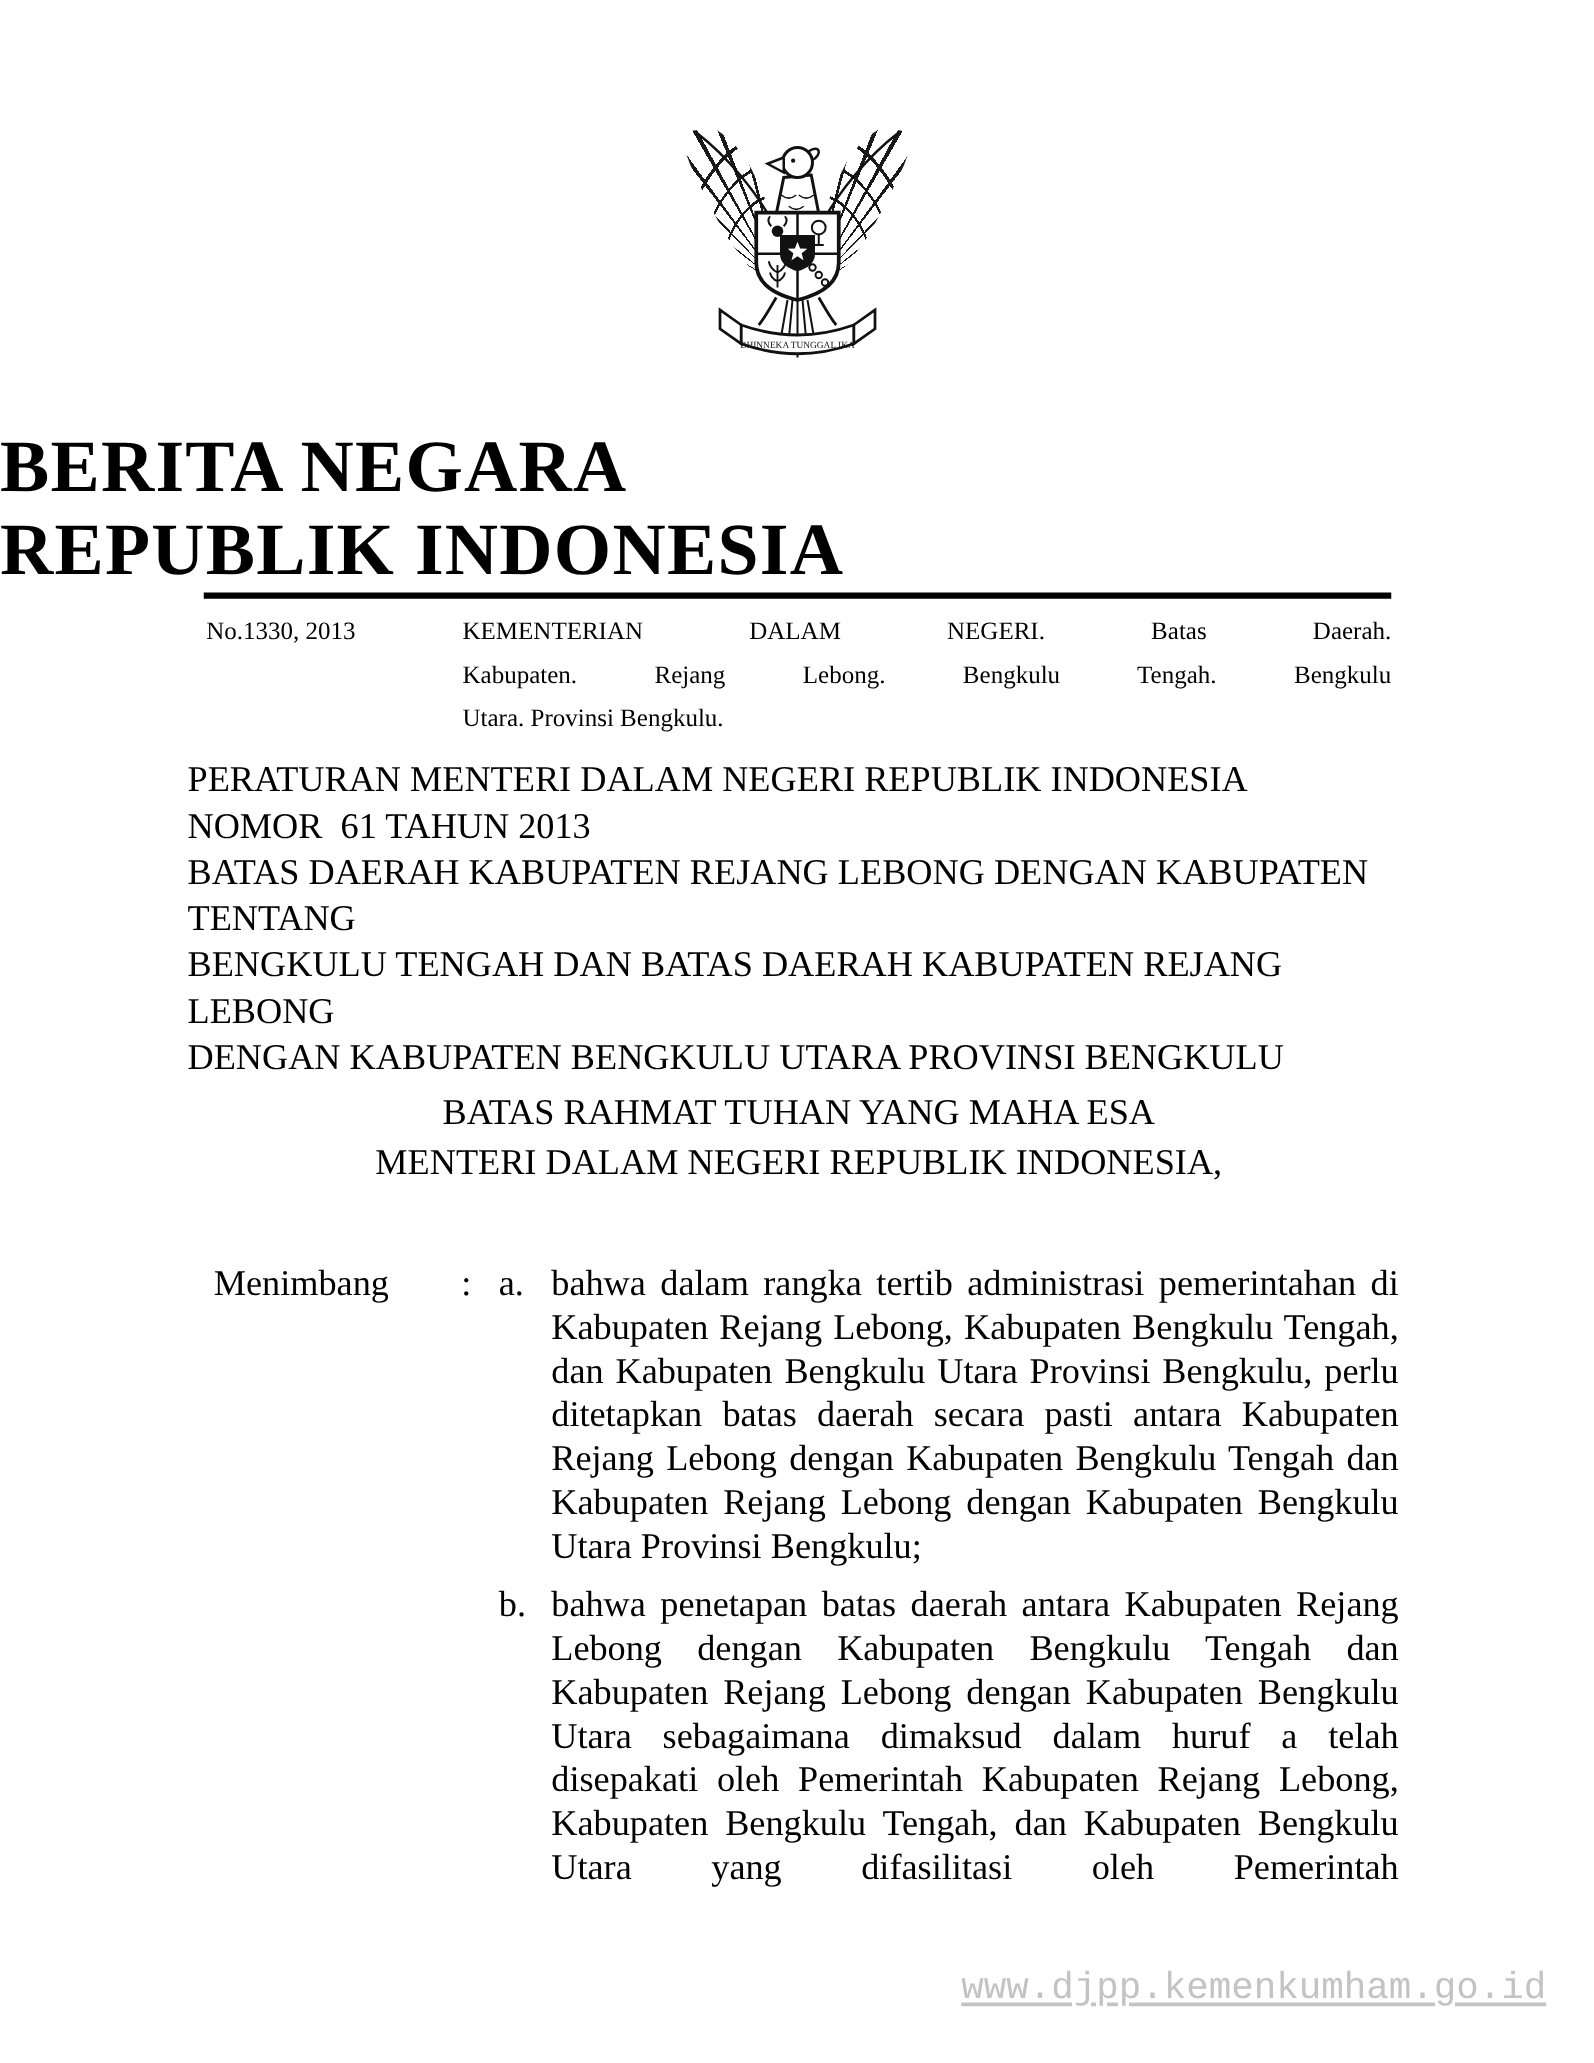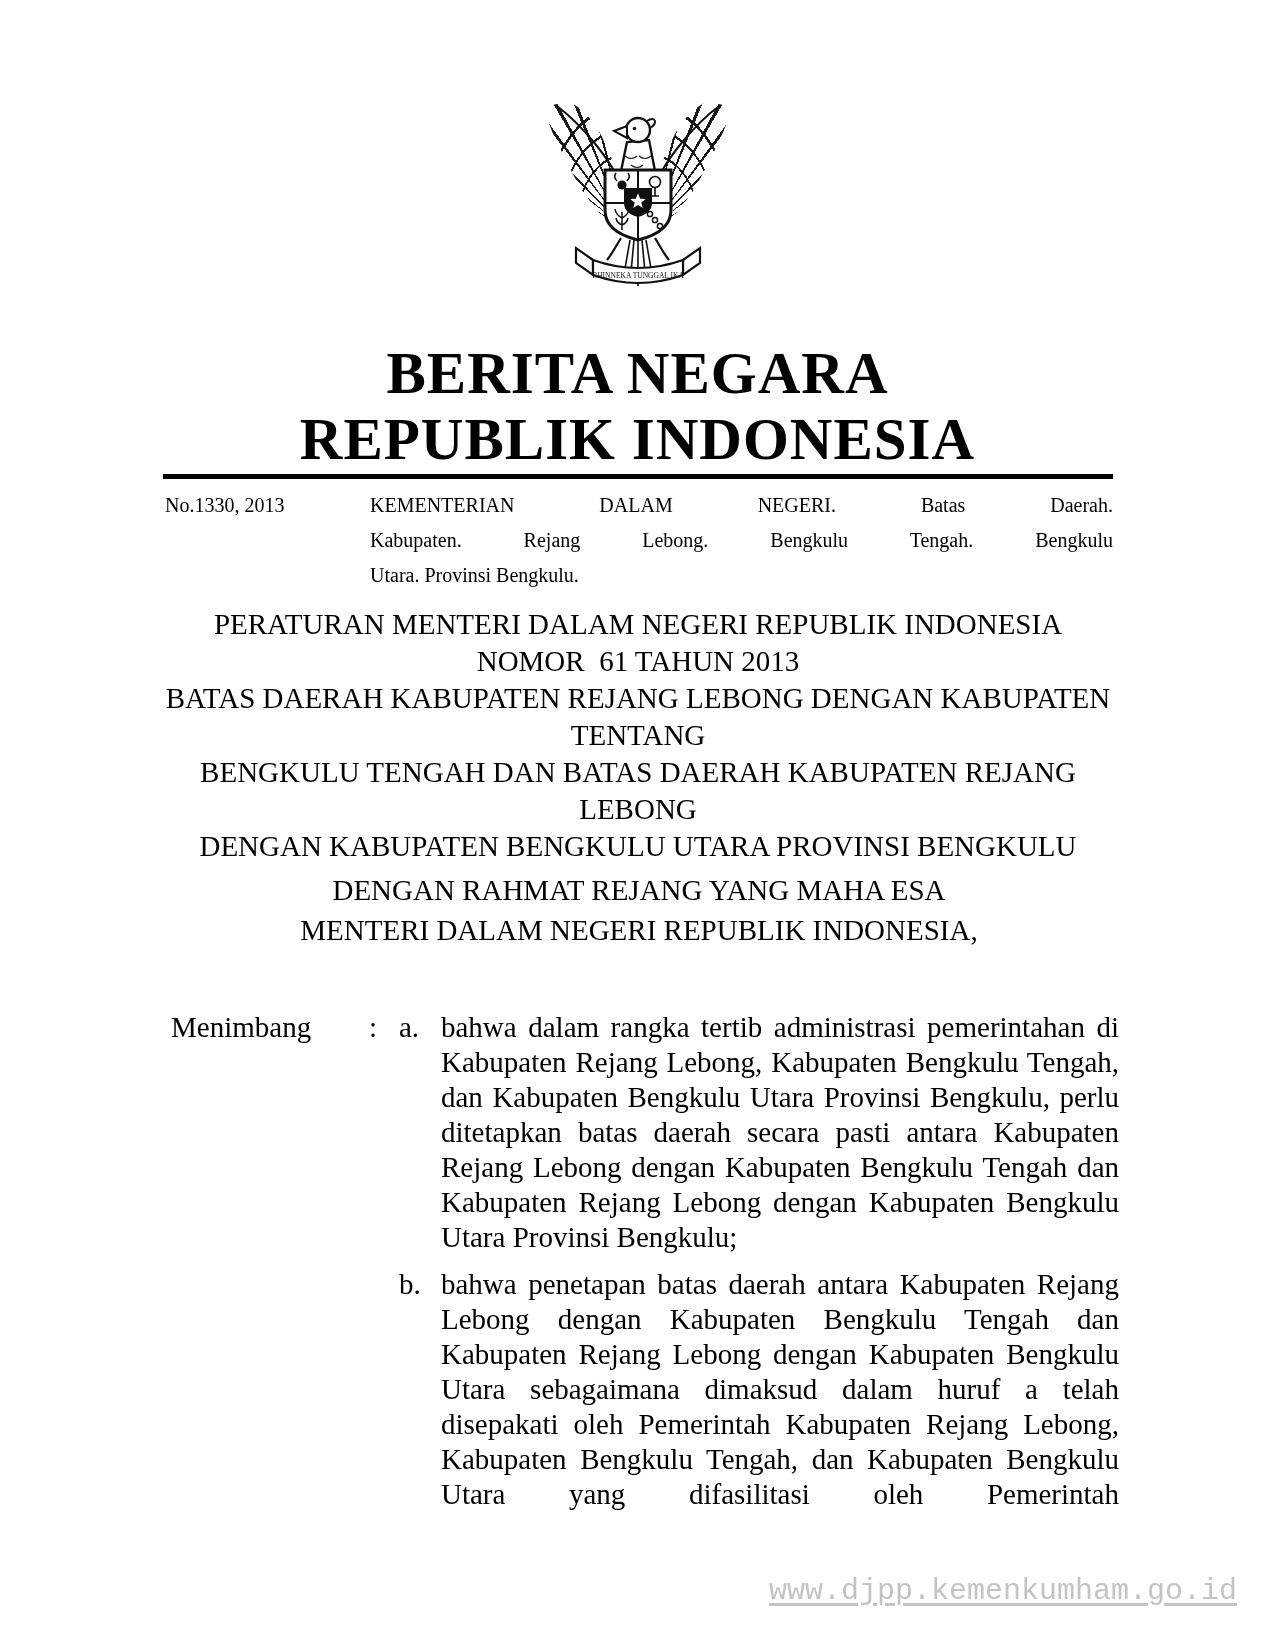--- a/index.html
+++ b/index.html
@@ -15,33 +15,33 @@
         transparent 0 45%, #1a1a1a 45% 46.5%,
         transparent 46.5% 61%, #1a1a1a 61% 62.5%,
         transparent 62.5% 76%, #1a1a1a 76% 78%, transparent 78%);
     clip-path:polygon(14% 2%,34% 0%,52% 8%,68% 22%,82% 40%,93% 62%,100% 86%,100% 100%,
                       84% 98%,66% 86%,46% 68%,28% 46%,12% 24%,4% 10%);}
   .wing.left{left:0;}
   .wing.right{right:0;transform:scaleX(-1);}
   .emblem svg{position:absolute;inset:0;}
 
   
-  .masthead{position:absolute;top:340px;left:0;width:100%;text-align:center;
+  .masthead{position:absolute;top:340px;left:0;width:100%;
             font-weight:bold;font-size:59px;line-height:66px;letter-spacing:1px;}
   .rule{position:absolute;left:163px;top:474px;width:950px;height:5px;background:#000;}
 
   
   .gazette{position:absolute;left:165px;top:488px;width:948px;display:flex;
            font-size:20px;line-height:35px;}
   .gazette .num{width:205px;}
   .gazette .subj{flex:1;}
   .jline{text-align:justify;text-align-last:justify;}
 
   
-  .headings{position:absolute;left:164px;top:606px;width:948px;text-align:center;
+  .headings{position:absolute;left:150px;top:606px;width:948px;text-align:left;
             font-size:29px;line-height:37px;}
   .headings div{white-space:pre-wrap;}
   .invocation{position:absolute;left:165px;top:870px;width:948px;text-align:center;
               font-size:29px;line-height:40px;}
 
   
   .considerations{position:absolute;left:171px;top:1010px;width:948px;display:flex;
                   font-size:29px;line-height:35px;}
   .c-label{width:198px;}
   .c-colon{width:30px;}
@@ -137,21 +137,21 @@
     <div>PERATURAN MENTERI DALAM NEGERI REPUBLIK INDONESIA</div>
     <div>NOMOR  61 TAHUN 2013</div>
     <div>BATAS DAERAH KABUPATEN REJANG LEBONG DENGAN KABUPATEN</div>
     <div>TENTANG</div>
     <div>BENGKULU TENGAH DAN BATAS DAERAH KABUPATEN REJANG</div>
     <div>LEBONG</div>
     <div>DENGAN KABUPATEN BENGKULU UTARA PROVINSI BENGKULU</div>
   </div>
 
   <div class="invocation">
-    <div>DENGAN RAHMAT REJANG YANG MAHA ESA</div>
+    <div>BATAS RAHMAT TUHAN YANG MAHA ESA</div>
     <div>MENTERI DALAM NEGERI REPUBLIK INDONESIA,</div>
   </div>
 
   <div class="considerations">
     <div class="c-label">Menimbang</div>
     <div class="c-colon">:</div>
     <div class="c-items">
       <div class="c-item">
         <div class="c-marker">a.</div>
         <div class="c-text">bahwa dalam rangka tertib administrasi pemerintahan di Kabupaten Rejang Lebong, Kabupaten Bengkulu Tengah, dan Kabupaten Bengkulu Utara Provinsi Bengkulu, perlu ditetapkan batas daerah secara pasti antara Kabupaten Rejang Lebong dengan Kabupaten Bengkulu Tengah dan Kabupaten Rejang Lebong dengan Kabupaten Bengkulu Utara Provinsi Bengkulu;</div>

